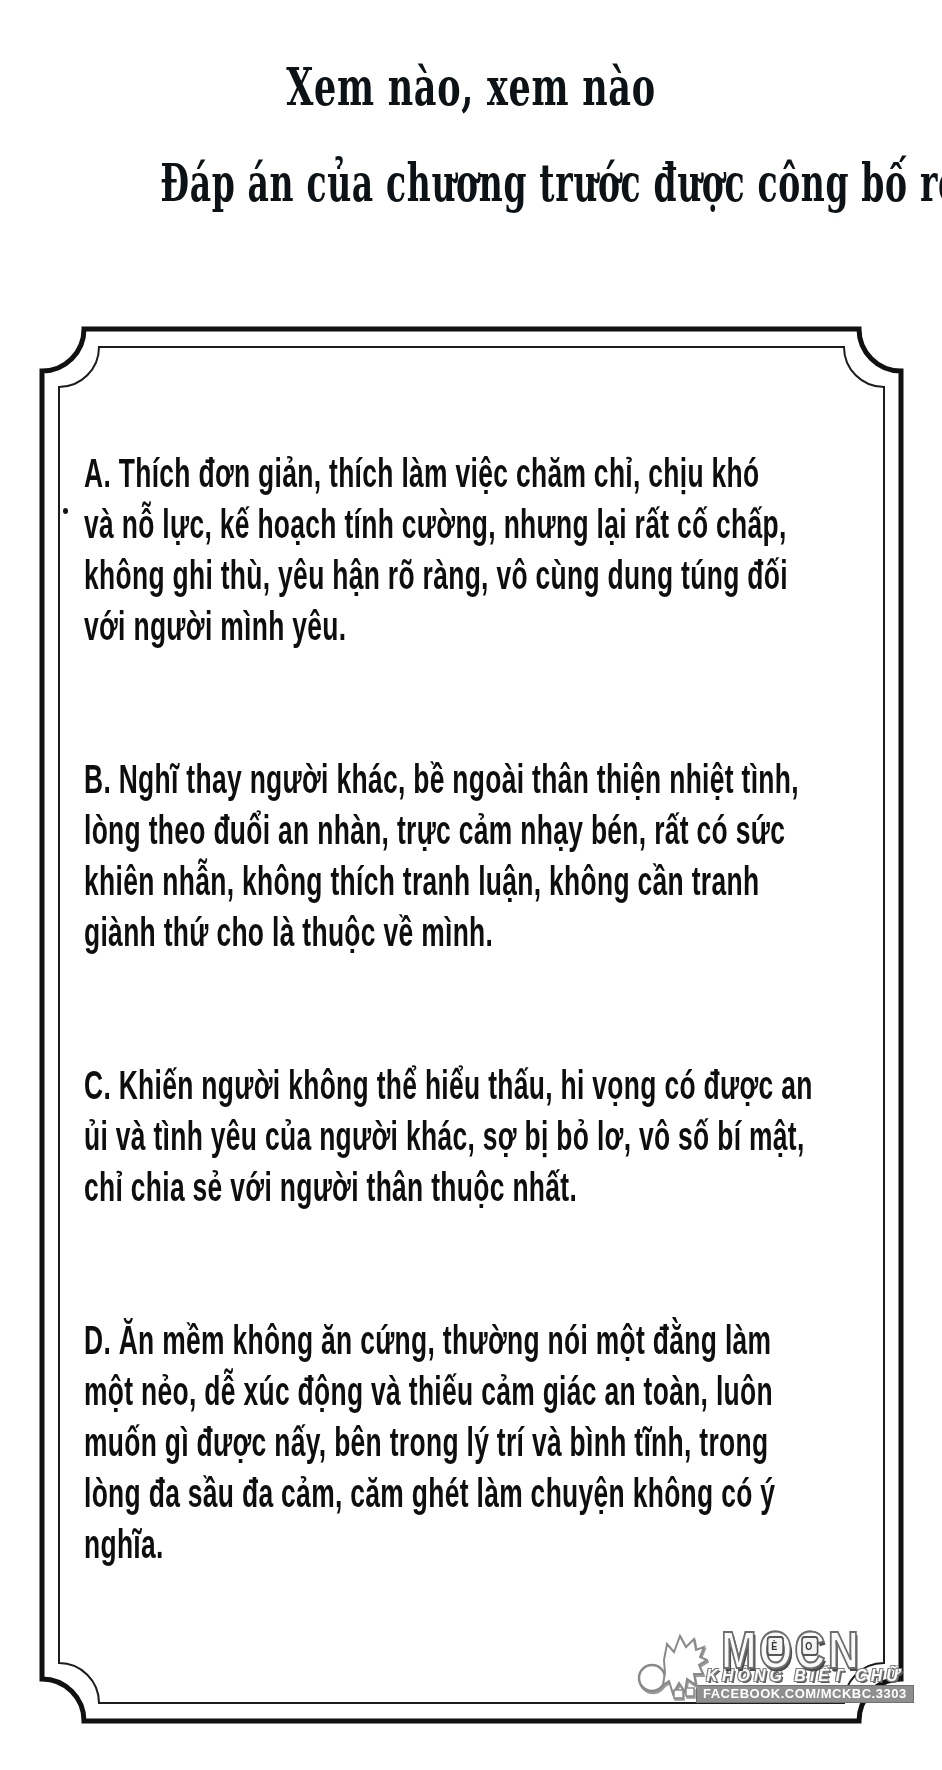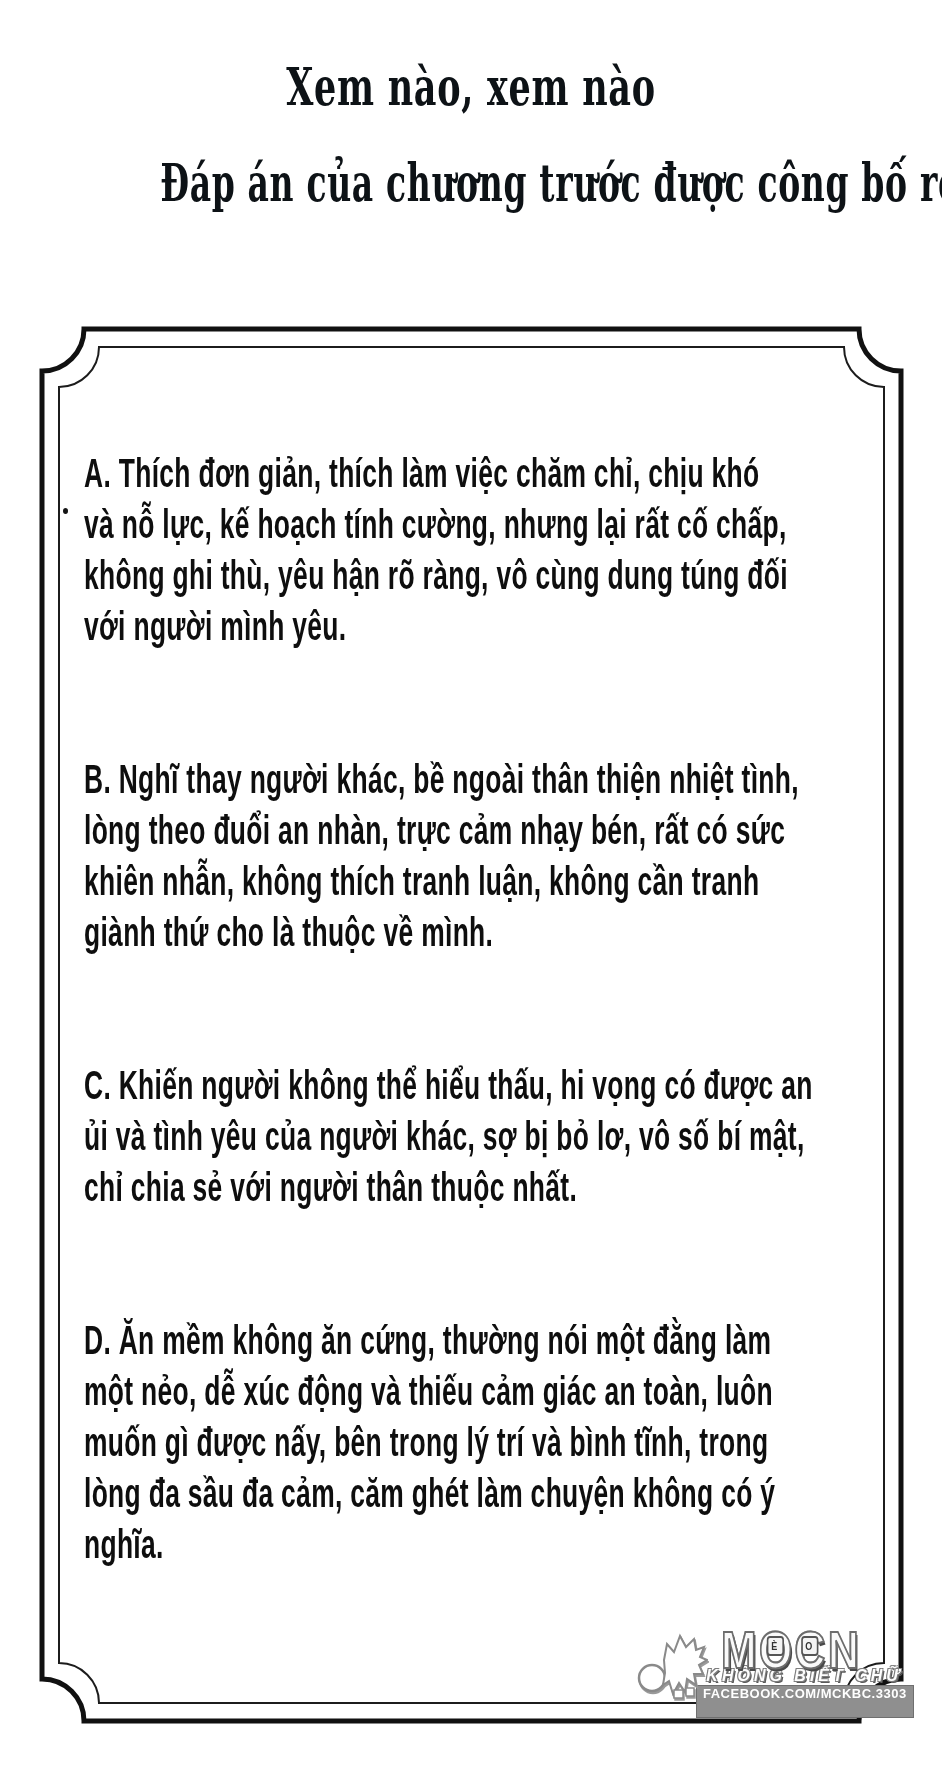--- a/index.html
+++ b/index.html
@@ -152,21 +152,21 @@
     text-shadow:
       -1px -1px 0 #7d7d7d, 1px -1px 0 #7d7d7d,
       -1px 1px 0 #7d7d7d, 1px 1px 0 #7d7d7d,
       2px 2px 0 #5a5a5a;
     white-space: nowrap;
   }
   .wm-fb-bar {
     margin-top: 0px;
     background: #8f8f8f;
     border: 1px solid #6f6f6f;
-    padding: 0 6px 16px 6px;
+    padding: 0 6px 1px 6px;
     font-family: "Liberation Sans", sans-serif;
     font-weight: 700;
     font-size: 13px;
     line-height: 15px;
     letter-spacing: 0.5px;
     color: #ffffff;
     white-space: nowrap;
   }
 </style>
 </head>

